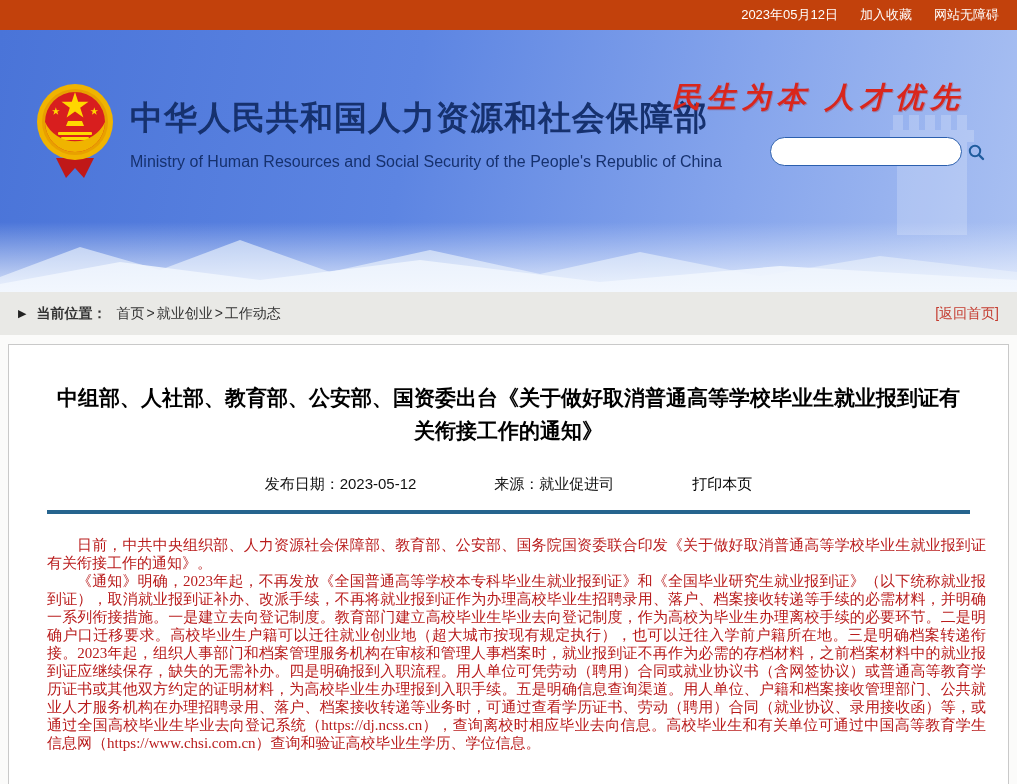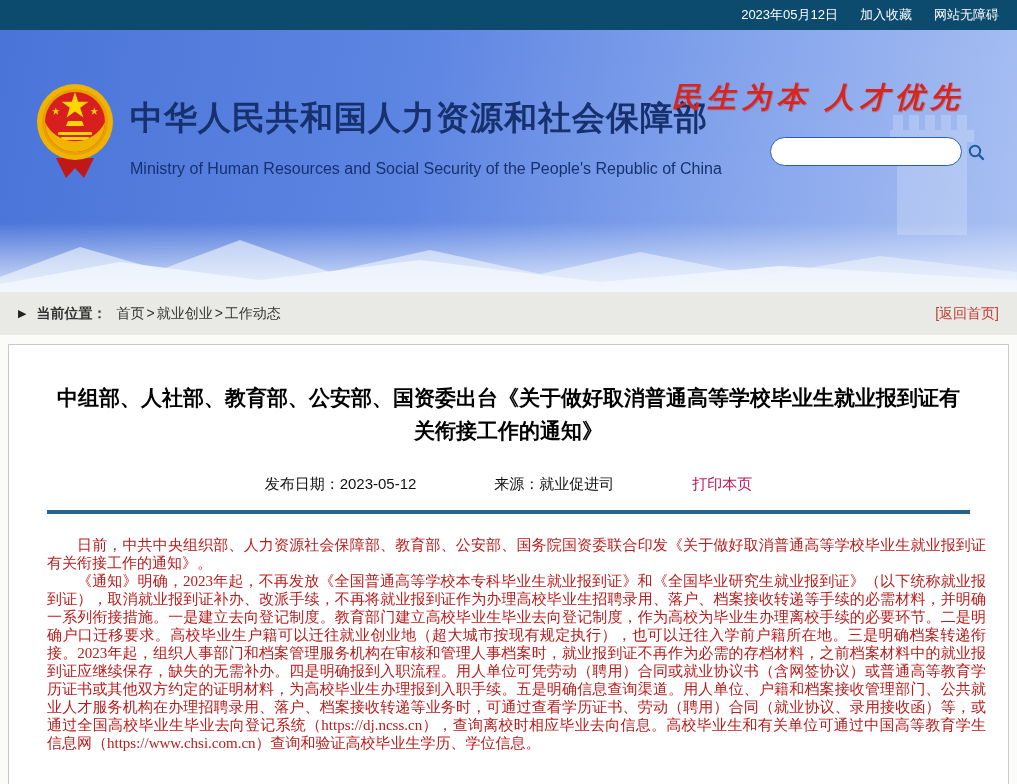--- a/index.html
+++ b/index.html
@@ -1,36 +1,36 @@
 <!DOCTYPE html>
 <html><head>
 <meta charset="utf-8">
 <style>
   * { margin:0; padding:0; box-sizing:border-box; }
   html,body { width:1017px; height:784px; overflow:hidden; background:#fbfbfa;
               font-family:"Liberation Sans","DejaVu Sans",sans-serif; }
 
   
-  .topbar { height:30px; background:#0c4a6e; display:flex; align-items:center;
+  .topbar { height:30px; background:#c2410c; display:flex; align-items:center;
             justify-content:flex-end; padding-right:18px; gap:22px; }
   .topbar span, .topbar a { color:#fff; font-size:13px; text-decoration:none; }
 
   
   .banner { position:relative; height:262px; overflow:hidden;
             background:linear-gradient(100deg,#4a74d8 0%,#5d85e2 40%,#86a5ec 72%,#a9c0f2 100%); }
   .banner .fade { position:absolute; left:0; right:0; bottom:0; height:70px;
             background:linear-gradient(to bottom, rgba(255,255,255,0), rgba(245,249,255,.85)); }
   .mountains { position:absolute; bottom:0; left:0; width:100%; height:70px; }
   .tower { position:absolute; right:10px; top:55px; opacity:.20; }
 
   .emblem { position:absolute; left:36px; top:50px; }
 
   .org-block { position:absolute; left:130px; top:66px; }
   .org-cn { font-size:33px; font-weight:bold; color:#16316e; letter-spacing:1px; }
-  .org-en { font-size:16px; color:#16316e; margin-top:19px; }
+  .org-en { font-size:16px; color:#16316e; margin-top:12px; }
 
   .slogan { position:absolute; right:52px; top:48px; color:#d9261c; font-size:29px;
             font-weight:bold; font-style:italic; letter-spacing:6px;
             text-shadow:1px 1px 0 rgba(150,0,0,.25);
             font-family:"Liberation Serif","DejaVu Serif",serif;text-align:center; }
 
   .searchbox { position:absolute; right:55px; top:107px; width:192px; height:29px;
             background:#fff; border:1.5px solid #2b5fae; border-radius:15px;
             display:flex; align-items:center; }
   .searchbox input { flex:1; border:none; outline:none; background:transparent;
@@ -137,21 +137,21 @@
 </div>
 
 <div class="page-area">
   <div class="panel">
 
     <h1 class="article-title">中组部、人社部、教育部、公安部、国资委出台《关于做好取消普通高等学校毕业生就业报到证有关衔接工作的通知》</h1>
 
     <div class="article-meta">
       <span>发布日期：2023-05-12</span>
       <span>来源：就业促进司</span>
-      <a style="color:#be185d; text-decoration:none; cursor:pointer;">打印本页</a>
+      <a style="color:#000000; text-decoration:none; cursor:pointer;">打印本页</a>
     </div>
 
     <hr class="blue-rule">
 
     <div class="article-body">
       <p>日前，中共中央组织部、人力资源社会保障部、教育部、公安部、国务院国资委联合印发《关于做好取消普通高等学校毕业生就业报到证有关衔接工作的通知》。</p>
       <p>《通知》明确，2023年起，不再发放《全国普通高等学校本专科毕业生就业报到证》和《全国毕业研究生就业报到证》（以下统称就业报到证），取消就业报到证补办、改派手续，不再将就业报到证作为办理高校毕业生招聘录用、落户、档案接收转递等手续的必需材料，并明确一系列衔接措施。一是建立去向登记制度。教育部门建立高校毕业生毕业去向登记制度，作为高校为毕业生办理离校手续的必要环节。二是明确户口迁移要求。高校毕业生户籍可以迁往就业创业地（超大城市按现有规定执行），也可以迁往入学前户籍所在地。三是明确档案转递衔接。2023年起，组织人事部门和档案管理服务机构在审核和管理人事档案时，就业报到证不再作为必需的存档材料，之前档案材料中的就业报到证应继续保存，缺失的无需补办。四是明确报到入职流程。用人单位可凭劳动（聘用）合同或就业协议书（含网签协议）或普通高等教育学历证书或其他双方约定的证明材料，为高校毕业生办理报到入职手续。五是明确信息查询渠道。用人单位、户籍和档案接收管理部门、公共就业人才服务机构在办理招聘录用、落户、档案接收转递等业务时，可通过查看学历证书、劳动（聘用）合同（就业协议、录用接收函）等，或通过全国高校毕业生毕业去向登记系统（https://dj.ncss.cn），查询离校时相应毕业去向信息。高校毕业生和有关单位可通过中国高等教育学生信息网（https://www.chsi.com.cn）查询和验证高校毕业生学历、学位信息。</p>
     </div>
 
   </div>

